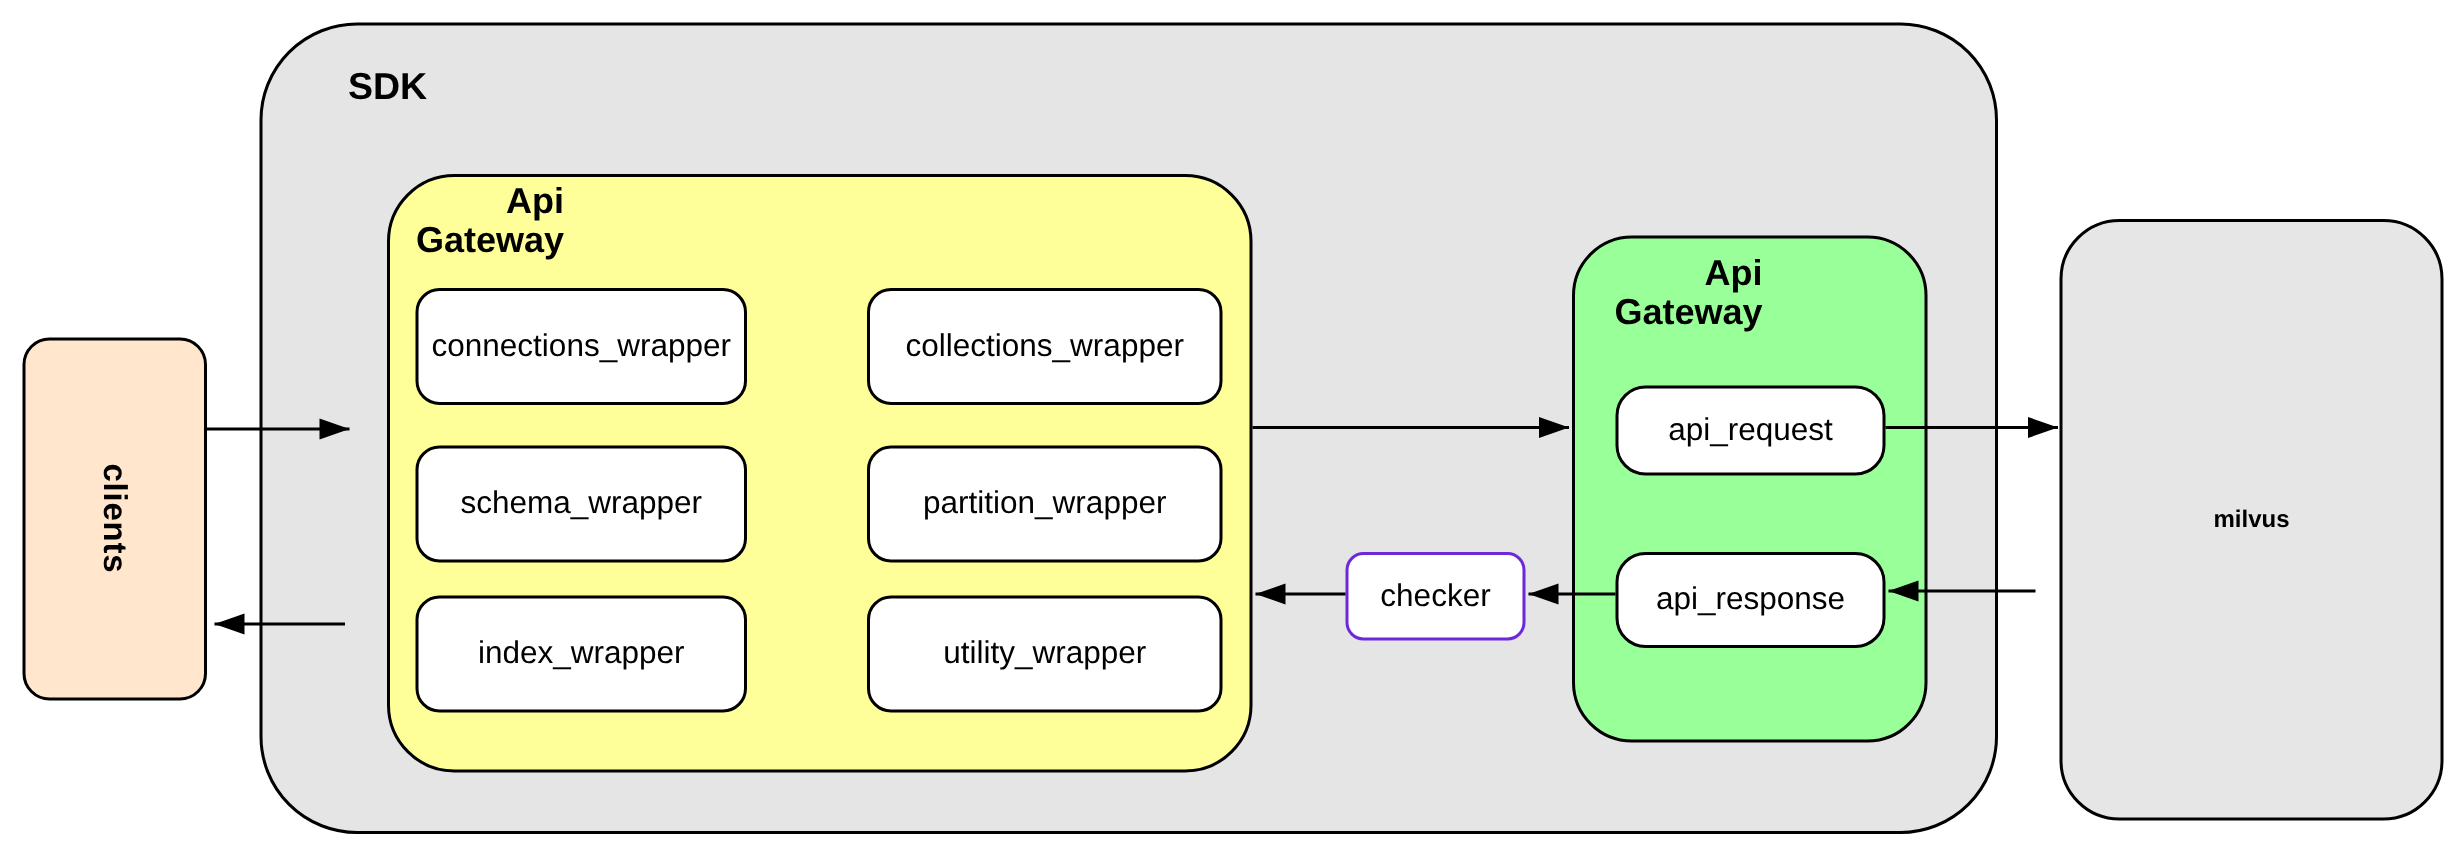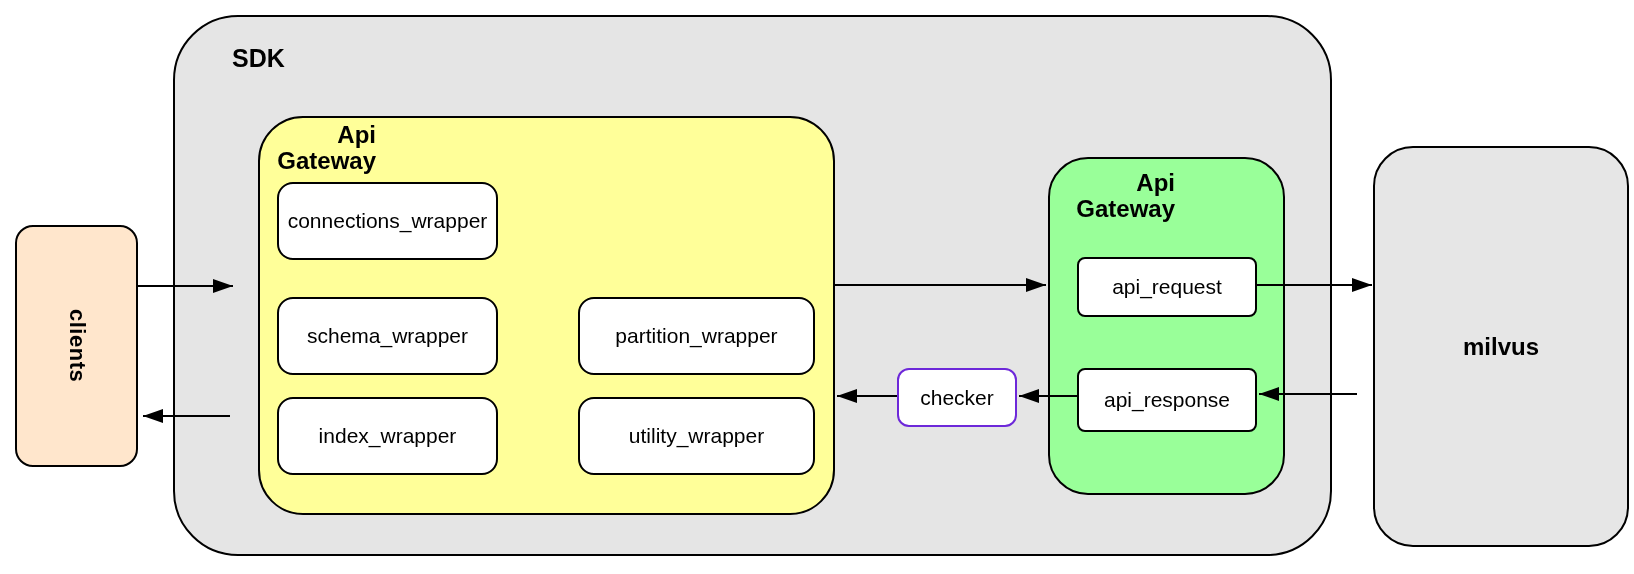--- a/index.html
+++ b/index.html
@@ -48,54 +48,54 @@
   .api-wrapper .block-label { left: 2px; top: 4px; width: 114px; }
 
   .wnode {
     position: absolute; height: 78px;
     background: #fff; border: 2px solid #000; border-radius: 16px;
     display: flex; align-items: center; justify-content: center;
     font-size: 21px; white-space: nowrap;
   }
   .wnode.col1 { left: 17px;  width: 221px; }
   .wnode.col2 { left: 318px; width: 237px; }
-  .wnode.row1 { top: 64px; justify-content: center; }
+  .wnode.row1 { top: 74px; justify-content: center; }
   .wnode.row2 { top: 179px; justify-content: center; }
   .wnode.row3 { top: 279px; }
 
   
   .api-gateway {
     position: absolute; left: 873px; top: 140px; width: 237px; height: 338px;
     background: #99FF99; border: 2px solid #000; border-radius: 40px;
   }
   .api-gateway .block-label { left: 5px; top: 11px; width: 120px; }
 
   .gnode {
     position: absolute; left: 27px; width: 180px; height: 60px;
-    background: #fff; border: 2px solid #000; border-radius: 8px;
+    background: #fff; border: 2px solid #000; border-radius: 20px;
     display: flex; align-items: center; justify-content: center;
     font-size: 21px; white-space: nowrap;
   }
   .gnode.request  { top: 98px; }
   .gnode.response { top: 209px; height: 64px; }
 
   
   .checker {
     position: absolute; left: 722px; top: 351px; width: 120px; height: 59px;
     background: #fff; border: 2px solid #6d28d9; border-radius: 12px;
     display: flex; align-items: center; justify-content: center;
     font-size: 21px;
   }
 
   
   .milvus {
     left: 1373px; top: 146px; width: 256px; height: 401px;
     background: #E6E6E6; border-radius: 40px;
     display: flex; align-items: center; justify-content: center;
-    font-weight: bold; font-size: 24px;
+    font-weight: bold; font-size: 16px;
   }
 
   
   .arrows {
     position: absolute; left: 0; top: 0; width: 1634px; height: 574px;
     pointer-events: none;
   }
 </style>
 </head>
 <body>
@@ -110,20 +110,23 @@
     <div class="sdk-label">SDK</div>
 
     <div class="api-wrapper">
       <div class="block-label">
         <div>Api</div>
         <div>Gateway</div>
       </div>
 
       <div class="wnode col1 row1">
         <span>connections_wrapper</span>
+      </div>
+      <div class="wnode col2 row1">
+        <span>collections_wrapper</span>
       </div>
       <div class="wnode col1 row2">
         <span>schema_wrapper</span>
       </div>
       <div class="wnode col2 row2">
         <span>partition_wrapper</span>
       </div>
       <div class="wnode col1 row3">
         <span>index_wrapper</span>
       </div>

